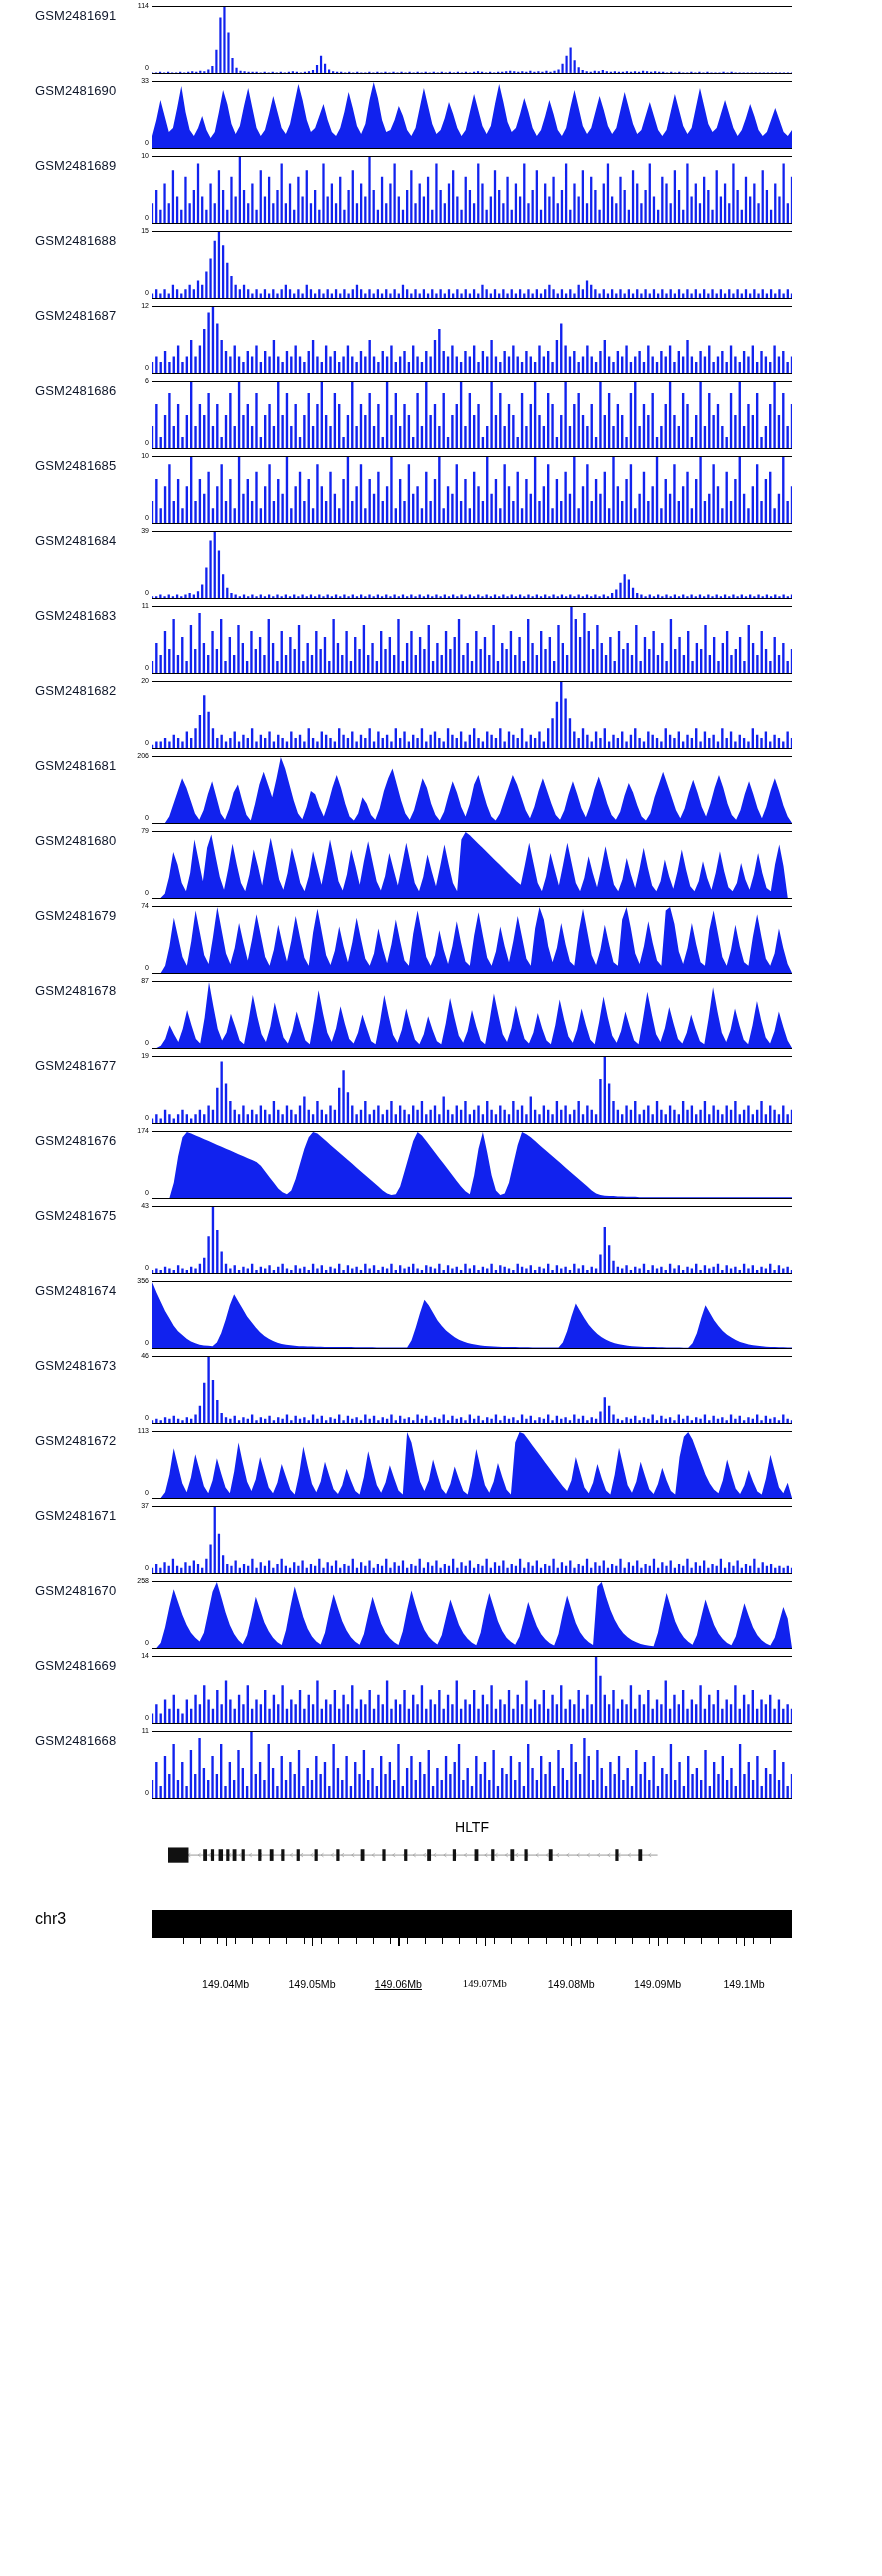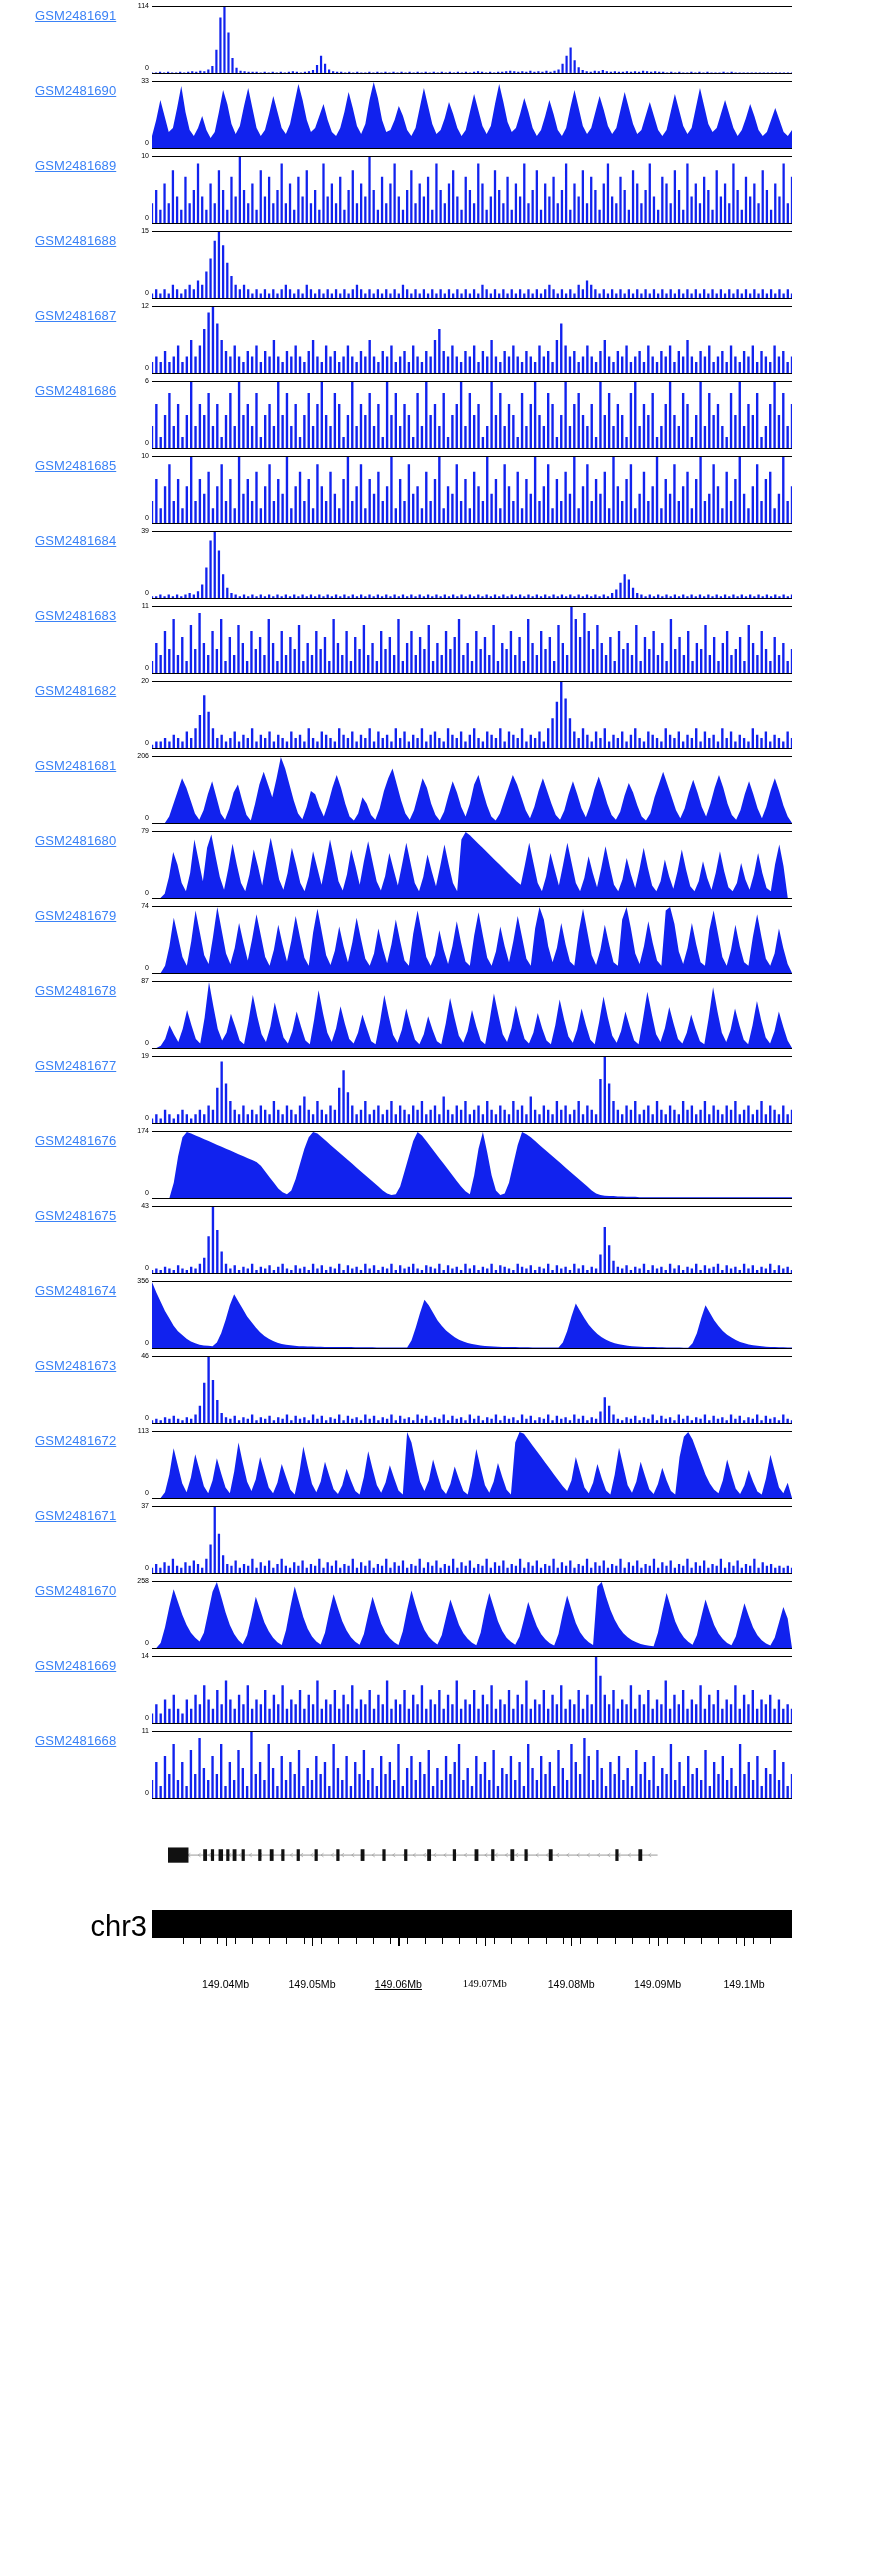--- a/index.html
+++ b/index.html
@@ -2,21 +2,21 @@
 <html style="font-size:9.4px"><head>
 <meta charset="utf-8">
 <style>
   html,body{margin:0;padding:0;background:#ffffff;}
   body{width:882px;height:2576px;font-family:"Liberation Sans",sans-serif;color:#000;}
   #page{position:relative;width:882px;height:2576px;}
 
   .track{position:relative;height:75px;}
   .track-label{
     position:absolute;left:35px;top:8.2px;width:141px;
-    font-size:13px;color:#3b82f6;text-align:left;letter-spacing:0.1px;text-decoration:underline;
+    font-size:13px;color:#0f172a;text-align:left;letter-spacing:0.1px;
   }
   .track-plot{
     position:absolute;left:152px;top:5.9px;width:640px;height:66px;
     border-top:0.6px solid #000;border-bottom:0.6px solid #000;
     overflow:hidden;background:#fff;
   }
   .track-plot svg{display:block;width:100%;height:100%;}
   .axis-max{
     position:absolute;left:118px;top:2.4px;width:31px;text-align:right;
     font-size:7px;color:#000;
@@ -31,22 +31,22 @@
   #gene-name{
     position:absolute;left:152px;top:4.7px;width:640px;text-align:center;
     font-size:14px;color:#000;
   }
   #gene-plot{position:absolute;left:152px;top:20px;width:640px;height:41px;}
   #gene-plot svg{display:block;width:100%;height:100%;}
 
   
   #chrom-section{position:relative;height:88px;}
   #chrom-label{
-    position:absolute;left:35px;top:8.2px;width:112px;text-align:right;
-    font-size:29px;color:#000;
+    position:absolute;left:35px;top:8.2px;width:112px;text-align:left;
+    font-size:16px;color:#000;
   }
   #chrom-bar{
     position:absolute;left:152px;top:8.2px;width:640px;height:28px;background:#000;
   }
   #chrom-ticks{position:absolute;left:152px;top:36px;width:640px;height:8.2px;}
   #chrom-ticks div{position:absolute;top:0;width:0.6px;height:5.9px;background:#000;}
   #chrom-ticks div.major{height:8.2px;width:1.2px;}
   #chrom-tick-labels{position:absolute;left:152px;top:47px;width:640px;height:14px;}
   #chrom-tick-labels span{
     position:absolute;top:0;transform:translateX(-50%);
@@ -294,20 +294,21 @@
         <div class="axis-min">0</div>
         <div class="track-plot">
           <svg viewBox="0 0 1000 100" preserveAspectRatio="none">
             <path d="M-1.85,100 L-1.85,72.73 L1.85,72.73 L1.85,100 Z M4.91,100 L4.91,45.45 L8.60,45.45 L8.60,100 Z M11.67,100 L11.67,81.82 L15.36,81.82 L15.36,100 Z M18.42,100 L18.42,36.36 L22.12,36.36 L22.12,100 Z M25.18,100 L25.18,63.64 L28.87,63.64 L28.87,100 Z M31.94,100 L31.94,18.18 L35.63,18.18 L35.63,100 Z M38.69,100 L38.69,72.73 L42.39,72.73 L42.39,100 Z M45.45,100 L45.45,45.45 L49.14,45.45 L49.14,100 Z M52.21,100 L52.21,81.82 L55.90,81.82 L55.90,100 Z M58.97,100 L58.97,27.27 L62.66,27.27 L62.66,100 Z M65.72,100 L65.72,63.64 L69.41,63.64 L69.41,100 Z M72.48,100 L72.48,9.09 L76.17,9.09 L76.17,100 Z M79.24,100 L79.24,54.55 L82.93,54.55 L82.93,100 Z M85.99,100 L85.99,72.73 L89.68,72.73 L89.68,100 Z M92.75,100 L92.75,36.36 L96.44,36.36 L96.44,100 Z M99.51,100 L99.51,63.64 L103.20,63.64 L103.20,100 Z M106.26,100 L106.26,18.18 L109.95,18.18 L109.95,100 Z M113.02,100 L113.02,81.82 L116.71,81.82 L116.71,100 Z M119.78,100 L119.78,45.45 L123.47,45.45 L123.47,100 Z M126.53,100 L126.53,72.73 L130.22,72.73 L130.22,100 Z M133.29,100 L133.29,27.27 L136.98,27.27 L136.98,100 Z M140.05,100 L140.05,54.55 L143.74,54.55 L143.74,100 Z M146.80,100 L146.80,81.82 L150.49,81.82 L150.49,100 Z M153.56,100 L153.56,0.00 L157.25,0.00 L157.25,100 Z M160.32,100 L160.32,63.64 L164.01,63.64 L164.01,100 Z M167.07,100 L167.07,45.45 L170.76,45.45 L170.76,100 Z M173.83,100 L173.83,72.73 L177.52,72.73 L177.52,100 Z M180.59,100 L180.59,18.18 L184.28,18.18 L184.28,100 Z M187.34,100 L187.34,54.55 L191.03,54.55 L191.03,100 Z M194.10,100 L194.10,81.82 L197.79,81.82 L197.79,100 Z M200.86,100 L200.86,36.36 L204.55,36.36 L204.55,100 Z M207.61,100 L207.61,72.73 L211.31,72.73 L211.31,100 Z M214.37,100 L214.37,45.45 L218.06,45.45 L218.06,100 Z M221.13,100 L221.13,63.64 L224.82,63.64 L224.82,100 Z M227.88,100 L227.88,27.27 L231.58,27.27 L231.58,100 Z M234.64,100 L234.64,81.82 L238.33,81.82 L238.33,100 Z M241.40,100 L241.40,54.55 L245.09,54.55 L245.09,100 Z M248.15,100 L248.15,72.73 L251.85,72.73 L251.85,100 Z M254.91,100 L254.91,36.36 L258.60,36.36 L258.60,100 Z M261.67,100 L261.67,63.64 L265.36,63.64 L265.36,100 Z M268.42,100 L268.42,45.45 L272.12,45.45 L272.12,100 Z M275.18,100 L275.18,81.82 L278.87,81.82 L278.87,100 Z M281.94,100 L281.94,18.18 L285.63,18.18 L285.63,100 Z M288.69,100 L288.69,54.55 L292.39,54.55 L292.39,100 Z M295.45,100 L295.45,72.73 L299.14,72.73 L299.14,100 Z M302.21,100 L302.21,36.36 L305.90,36.36 L305.90,100 Z M308.97,100 L308.97,81.82 L312.66,81.82 L312.66,100 Z M315.72,100 L315.72,45.45 L319.41,45.45 L319.41,100 Z M322.48,100 L322.48,63.64 L326.17,63.64 L326.17,100 Z M329.24,100 L329.24,27.27 L332.93,27.27 L332.93,100 Z M335.99,100 L335.99,72.73 L339.68,72.73 L339.68,100 Z M342.75,100 L342.75,54.55 L346.44,54.55 L346.44,100 Z M349.51,100 L349.51,81.82 L353.20,81.82 L353.20,100 Z M356.26,100 L356.26,36.36 L359.95,36.36 L359.95,100 Z M363.02,100 L363.02,63.64 L366.71,63.64 L366.71,100 Z M369.78,100 L369.78,45.45 L373.47,45.45 L373.47,100 Z M376.53,100 L376.53,72.73 L380.22,72.73 L380.22,100 Z M383.29,100 L383.29,18.18 L386.98,18.18 L386.98,100 Z M390.05,100 L390.05,81.82 L393.74,81.82 L393.74,100 Z M396.80,100 L396.80,54.55 L400.49,54.55 L400.49,100 Z M403.56,100 L403.56,36.36 L407.25,36.36 L407.25,100 Z M410.32,100 L410.32,72.73 L414.01,72.73 L414.01,100 Z M417.07,100 L417.07,45.45 L420.76,45.45 L420.76,100 Z M423.83,100 L423.83,63.64 L427.52,63.64 L427.52,100 Z M430.59,100 L430.59,27.27 L434.28,27.27 L434.28,100 Z M437.34,100 L437.34,81.82 L441.03,81.82 L441.03,100 Z M444.10,100 L444.10,54.55 L447.79,54.55 L447.79,100 Z M450.86,100 L450.86,72.73 L454.55,72.73 L454.55,100 Z M457.61,100 L457.61,36.36 L461.31,36.36 L461.31,100 Z M464.37,100 L464.37,63.64 L468.06,63.64 L468.06,100 Z M471.13,100 L471.13,45.45 L474.82,45.45 L474.82,100 Z M477.88,100 L477.88,18.18 L481.58,18.18 L481.58,100 Z M484.64,100 L484.64,72.73 L488.33,72.73 L488.33,100 Z M491.40,100 L491.40,54.55 L495.09,54.55 L495.09,100 Z M498.15,100 L498.15,81.82 L501.85,81.82 L501.85,100 Z M504.91,100 L504.91,36.36 L508.60,36.36 L508.60,100 Z M511.67,100 L511.67,63.64 L515.36,63.64 L515.36,100 Z M518.42,100 L518.42,45.45 L522.12,45.45 L522.12,100 Z M525.18,100 L525.18,72.73 L528.87,72.73 L528.87,100 Z M531.94,100 L531.94,27.27 L535.63,27.27 L535.63,100 Z M538.69,100 L538.69,81.82 L542.39,81.82 L542.39,100 Z M545.45,100 L545.45,54.55 L549.14,54.55 L549.14,100 Z M552.21,100 L552.21,63.64 L555.90,63.64 L555.90,100 Z M558.97,100 L558.97,36.36 L562.66,36.36 L562.66,100 Z M565.72,100 L565.72,72.73 L569.41,72.73 L569.41,100 Z M572.48,100 L572.48,45.45 L576.17,45.45 L576.17,100 Z M579.24,100 L579.24,81.82 L582.93,81.82 L582.93,100 Z M585.99,100 L585.99,18.18 L589.68,18.18 L589.68,100 Z M592.75,100 L592.75,54.55 L596.44,54.55 L596.44,100 Z M599.51,100 L599.51,72.73 L603.20,72.73 L603.20,100 Z M606.26,100 L606.26,36.36 L609.95,36.36 L609.95,100 Z M613.02,100 L613.02,63.64 L616.71,63.64 L616.71,100 Z M619.78,100 L619.78,45.45 L623.47,45.45 L623.47,100 Z M626.53,100 L626.53,81.82 L630.22,81.82 L630.22,100 Z M633.29,100 L633.29,27.27 L636.98,27.27 L636.98,100 Z M640.05,100 L640.05,54.55 L643.74,54.55 L643.74,100 Z M646.80,100 L646.80,72.73 L650.49,72.73 L650.49,100 Z M653.56,100 L653.56,18.18 L657.25,18.18 L657.25,100 Z M660.32,100 L660.32,45.45 L664.01,45.45 L664.01,100 Z M667.07,100 L667.07,63.64 L670.76,63.64 L670.76,100 Z M673.83,100 L673.83,9.09 L677.52,9.09 L677.52,100 Z M680.59,100 L680.59,36.36 L684.28,36.36 L684.28,100 Z M687.34,100 L687.34,72.73 L691.03,72.73 L691.03,100 Z M694.10,100 L694.10,27.27 L697.79,27.27 L697.79,100 Z M700.86,100 L700.86,54.55 L704.55,54.55 L704.55,100 Z M707.61,100 L707.61,81.82 L711.31,81.82 L711.31,100 Z M714.37,100 L714.37,45.45 L718.06,45.45 L718.06,100 Z M721.13,100 L721.13,63.64 L724.82,63.64 L724.82,100 Z M727.88,100 L727.88,36.36 L731.58,36.36 L731.58,100 Z M734.64,100 L734.64,72.73 L738.33,72.73 L738.33,100 Z M741.40,100 L741.40,54.55 L745.09,54.55 L745.09,100 Z M748.15,100 L748.15,81.82 L751.85,81.82 L751.85,100 Z M754.91,100 L754.91,27.27 L758.60,27.27 L758.60,100 Z M761.67,100 L761.67,63.64 L765.36,63.64 L765.36,100 Z M768.42,100 L768.42,45.45 L772.12,45.45 L772.12,100 Z M775.18,100 L775.18,72.73 L778.87,72.73 L778.87,100 Z M781.94,100 L781.94,36.36 L785.63,36.36 L785.63,100 Z M788.69,100 L788.69,81.82 L792.39,81.82 L792.39,100 Z M795.45,100 L795.45,54.55 L799.14,54.55 L799.14,100 Z M802.21,100 L802.21,63.64 L805.90,63.64 L805.90,100 Z M808.97,100 L808.97,18.18 L812.66,18.18 L812.66,100 Z M815.72,100 L815.72,72.73 L819.41,72.73 L819.41,100 Z M822.48,100 L822.48,45.45 L826.17,45.45 L826.17,100 Z M829.24,100 L829.24,81.82 L832.93,81.82 L832.93,100 Z M835.99,100 L835.99,36.36 L839.68,36.36 L839.68,100 Z M842.75,100 L842.75,63.64 L846.44,63.64 L846.44,100 Z M849.51,100 L849.51,54.55 L853.20,54.55 L853.20,100 Z M856.26,100 L856.26,72.73 L859.95,72.73 L859.95,100 Z M863.02,100 L863.02,27.27 L866.71,27.27 L866.71,100 Z M869.78,100 L869.78,81.82 L873.47,81.82 L873.47,100 Z M876.53,100 L876.53,45.45 L880.22,45.45 L880.22,100 Z M883.29,100 L883.29,63.64 L886.98,63.64 L886.98,100 Z M890.05,100 L890.05,36.36 L893.74,36.36 L893.74,100 Z M896.80,100 L896.80,72.73 L900.49,72.73 L900.49,100 Z M903.56,100 L903.56,54.55 L907.25,54.55 L907.25,100 Z M910.32,100 L910.32,81.82 L914.01,81.82 L914.01,100 Z M917.07,100 L917.07,18.18 L920.76,18.18 L920.76,100 Z M923.83,100 L923.83,63.64 L927.52,63.64 L927.52,100 Z M930.59,100 L930.59,45.45 L934.28,45.45 L934.28,100 Z M937.34,100 L937.34,72.73 L941.03,72.73 L941.03,100 Z M944.10,100 L944.10,36.36 L947.79,36.36 L947.79,100 Z M950.86,100 L950.86,81.82 L954.55,81.82 L954.55,100 Z M957.61,100 L957.61,54.55 L961.31,54.55 L961.31,100 Z M964.37,100 L964.37,63.64 L968.06,63.64 L968.06,100 Z M971.13,100 L971.13,27.27 L974.82,27.27 L974.82,100 Z M977.88,100 L977.88,72.73 L981.58,72.73 L981.58,100 Z M984.64,100 L984.64,45.45 L988.33,45.45 L988.33,100 Z M991.40,100 L991.40,81.82 L995.09,81.82 L995.09,100 Z M998.15,100 L998.15,63.64 L1001.85,63.64 L1001.85,100 Z " fill="#1122EE"></path>
           </svg>
         </div>
       </div>
     </div>
 
   <div id="gene-section">
+    <div id="gene-name">HLTF</div>
     <div id="gene-plot">
         <svg viewBox="0 0 1000 70" preserveAspectRatio="none">
           <line x1="25" y1="36" x2="790" y2="36" stroke="#888" stroke-width="1.4"></line>
           <path d="M44,32.8 L40,36 L44,39.2" fill="none" stroke="#999" stroke-width="1.1"></path>
           <path d="M60,32.8 L56,36 L60,39.2" fill="none" stroke="#999" stroke-width="1.1"></path>
           <path d="M76,32.8 L72,36 L76,39.2" fill="none" stroke="#999" stroke-width="1.1"></path>
           <path d="M92,32.8 L88,36 L92,39.2" fill="none" stroke="#999" stroke-width="1.1"></path>
           <path d="M108,32.8 L104,36 L108,39.2" fill="none" stroke="#999" stroke-width="1.1"></path>
           <path d="M124,32.8 L120,36 L124,39.2" fill="none" stroke="#999" stroke-width="1.1"></path>
           <path d="M140,32.8 L136,36 L140,39.2" fill="none" stroke="#999" stroke-width="1.1"></path>

